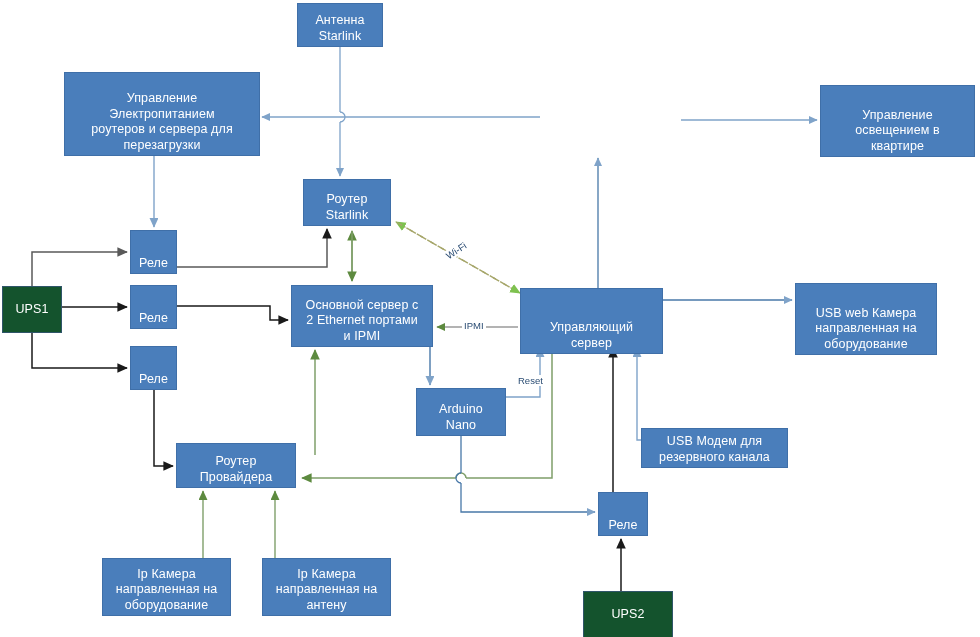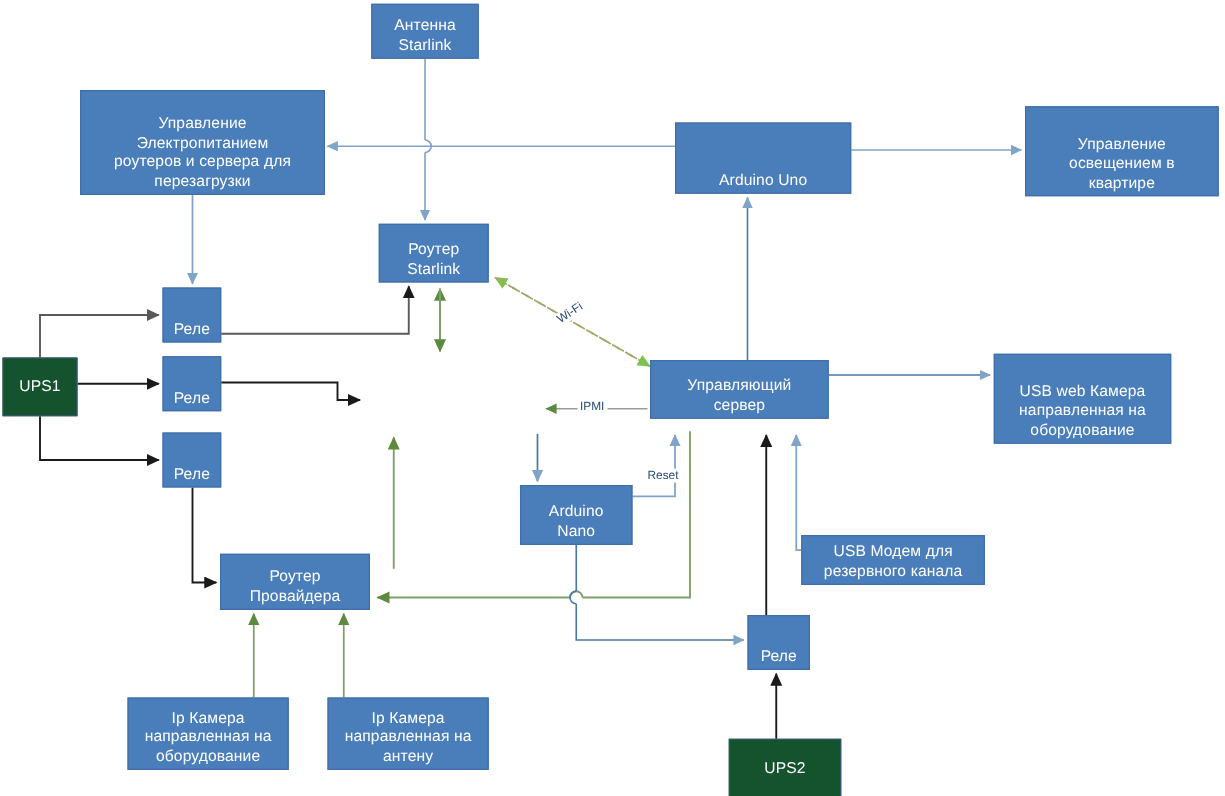--- a/index.html
+++ b/index.html
@@ -196,23 +196,20 @@
   </svg>
 
   <div class="node proc" style="left:297px; top:3px; width:86px; height:44px;">
     <span class="node-label">Антенна<br>Starlink</span>
   </div>
 
   <div class="node proc" style="left:64px; top:72px; width:196px; height:84px;">
     <span class="node-label">Управление<br>Электропитанием<br>роутеров и сервера для<br>перезагрузки</span>
   </div>
 
-  <div class="node proc" style="left:540px; top:98px; width:141px; height:57px;">
-    <span class="node-label">Arduino Uno</span>
-  </div>
 
   <div class="node proc" style="left:820px; top:85px; width:155px; height:72px;">
     <span class="node-label">Управление<br>освещением в<br>квартире</span>
   </div>
 
   <div class="node proc" style="left:303px; top:179px; width:88px; height:47px;">
     <span class="node-label">Роутер<br>Starlink</span>
   </div>
 
   <div class="node proc" style="left:130px; top:230px; width:47px; height:44px;">
@@ -220,22 +217,25 @@
   </div>
 
   <div class="node ups" style="left:2px; top:286px; width:60px; height:47px;">
     <span class="node-label">UPS1</span>
   </div>
 
   <div class="node proc" style="left:130px; top:285px; width:47px; height:44px;">
     <span class="node-label">Реле</span>
   </div>
 
-
-  <div class="node proc" style="left:520px; top:288px; width:143px; height:47px;">
+  <div class="node proc" style="left:291px; top:285px; width:142px; height:62px;">
+    <span class="node-label">Основной сервер с<br>2 Ethernet портами<br>и IPMI</span>
+  </div>
+
+  <div class="node proc" style="left:520px; top:288px; width:143px; height:66px;">
     <span class="node-label">Управляющий<br>сервер</span>
   </div>
 
   <div class="node proc" style="left:795px; top:283px; width:142px; height:72px;">
     <span class="node-label">USB web Камера<br>направленная на<br>оборудование</span>
   </div>
 
   <div class="node proc" style="left:130px; top:346px; width:47px; height:44px;">
     <span class="node-label">Реле</span>
   </div>

